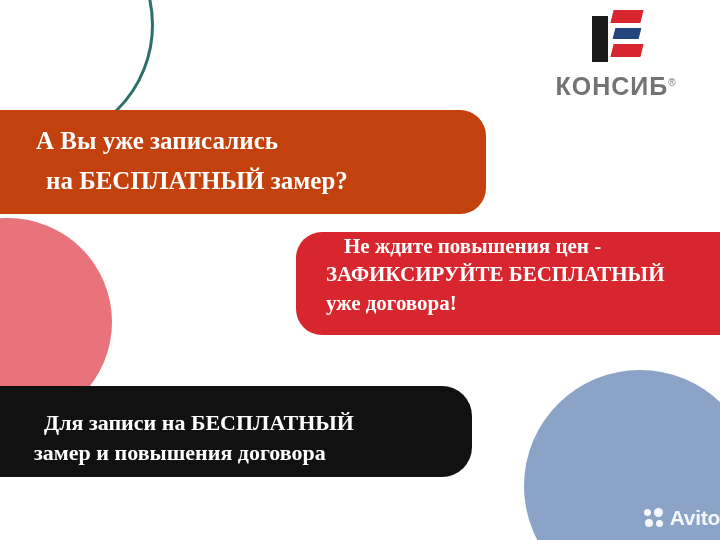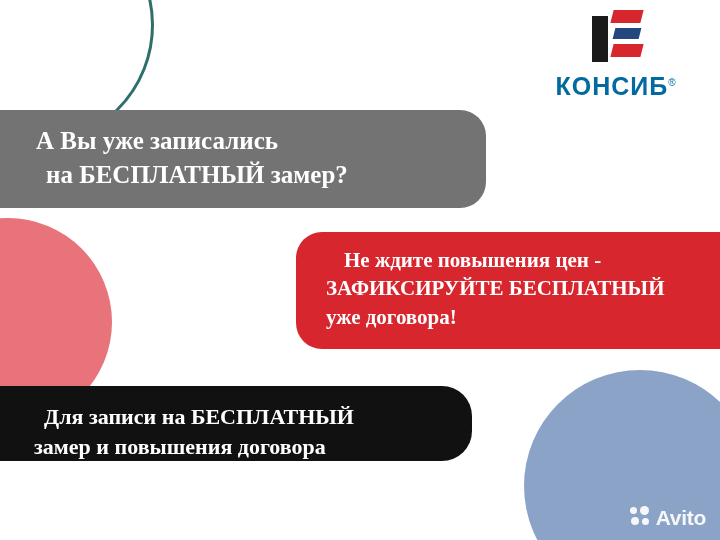--- a/index.html
+++ b/index.html
@@ -97,21 +97,21 @@
     width: 30px;
     height: 13px;
     background: #d8262f;
     transform: skewX(-14deg);
   }
   .logo-text {
     font-family: "Liberation Sans", sans-serif;
     font-weight: bold;
     font-size: 25px;
     letter-spacing: 1px;
-    color: #0369a1;
+    color: #737373;
     position: relative;
     display: inline-block;
   }
   .logo-text .reg {
     font-size: 10px;
     vertical-align: super;
     font-weight: normal;
   }
 
   
@@ -120,56 +120,56 @@
     box-sizing: border-box;
     color: #ffffff;
     font-weight: bold;
     line-height: 1.35;
   }
   .banner-blue {
     left: 0;
     top: 110px;
     width: 486px;
     padding: 14px 26px 16px 36px;
-    background: #737373;
+    background: #c2410c;
     border-top-right-radius: 26px;
     border-bottom-right-radius: 26px;
     font-size: 25px;
   }
   .banner-red {
     left: 296px;
     top: 232px;
     width: 424px;
-    padding: 14px 22px 18px 30px;
+    padding: 0 22px 18px 30px;
     background: #d8262f;
     border-top-left-radius: 26px;
     border-bottom-left-radius: 26px;
     font-size: 21px;
   }
   .banner-black {
     left: 0;
     top: 386px;
     width: 472px;
-    padding: 16px 26px 0 34px;
+    padding: 16px 26px 10px 34px;
     background: #111111;
     border-top-right-radius: 30px;
     border-bottom-right-radius: 30px;
     font-size: 22px;
   }
   .line { display: block; white-space: nowrap; }
   .indent-1 { padding-left: 18px; }
-  .indent-2 { padding-left: 10px; }
+  .indent-2 { padding-left: 10px; margin-top: 6px; }
 
   
   .watermark {
     position: absolute;
-    right: 14px;
+    right: 0;
     bottom: 10px;
     display: flex;
-    align-items: flex-start;
+    align-items: center;
     gap: 6px;
     opacity: 0.92;
   }
   .wm-dots {
     position: relative;
     width: 20px;
     height: 20px;
   }
   .wm-dots i {
     position: absolute;

